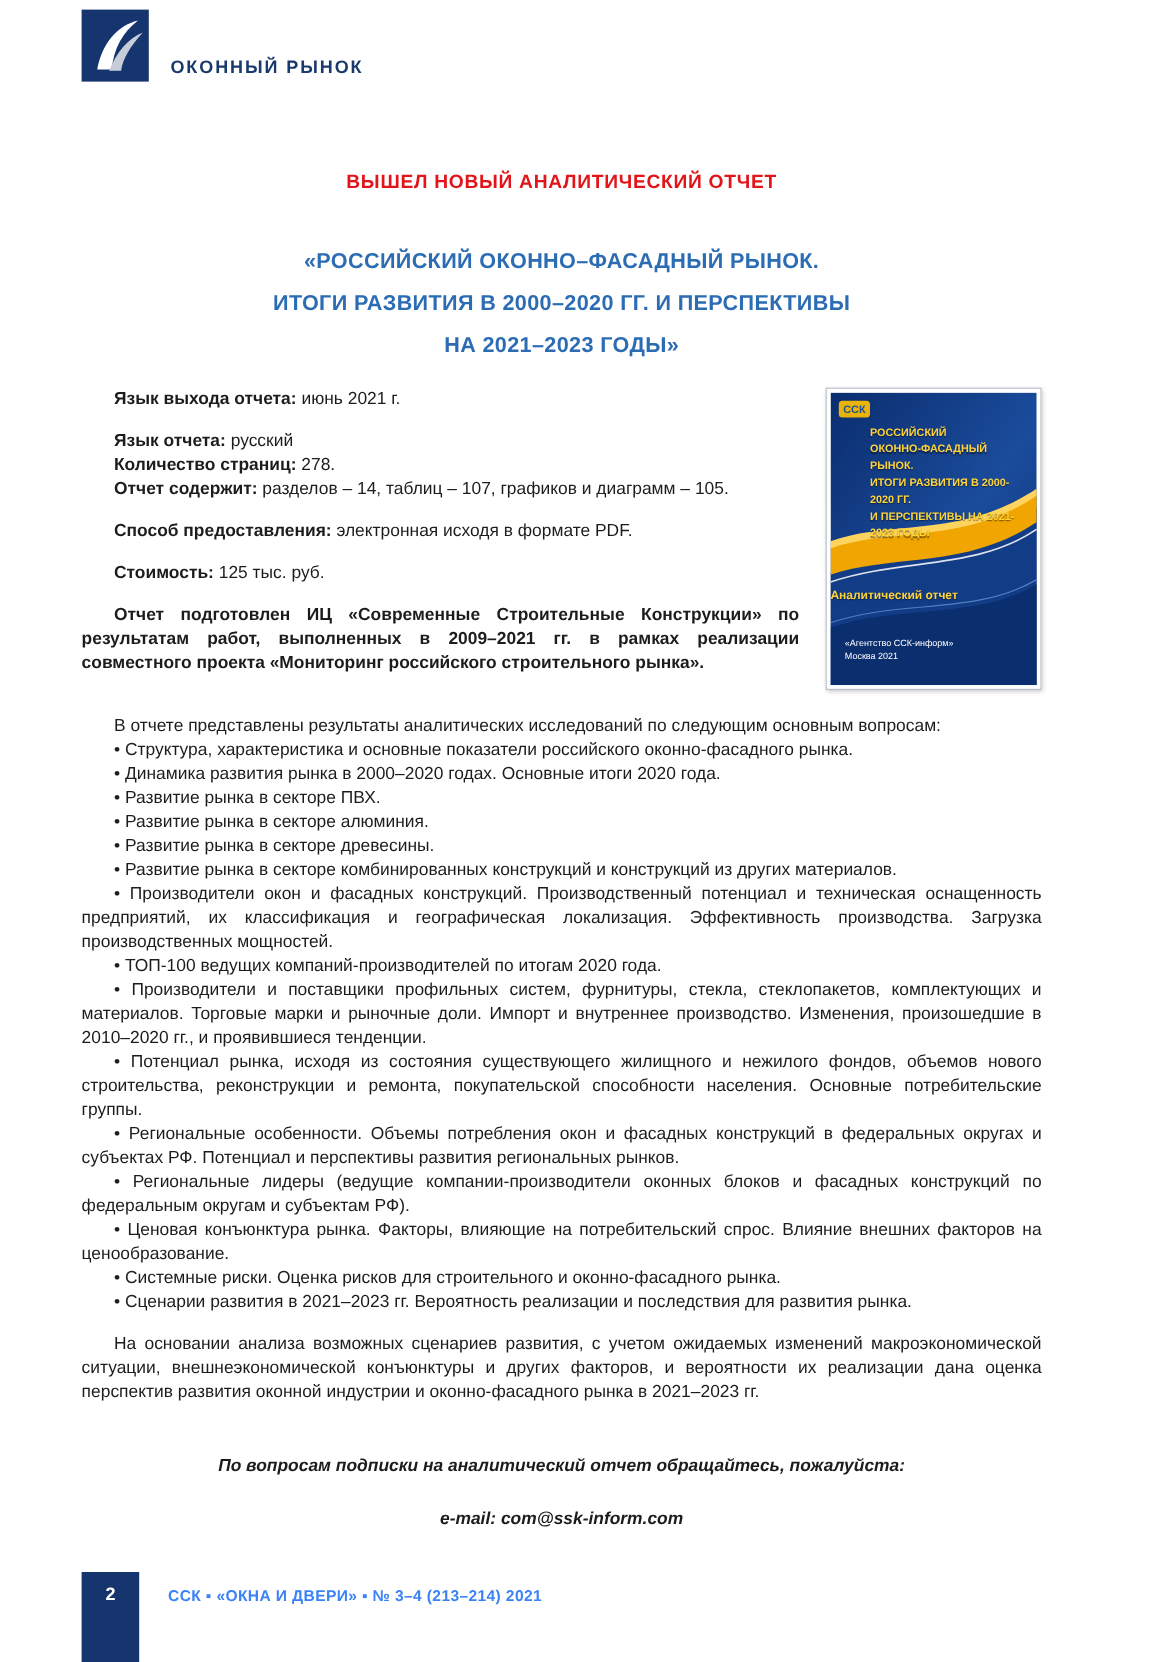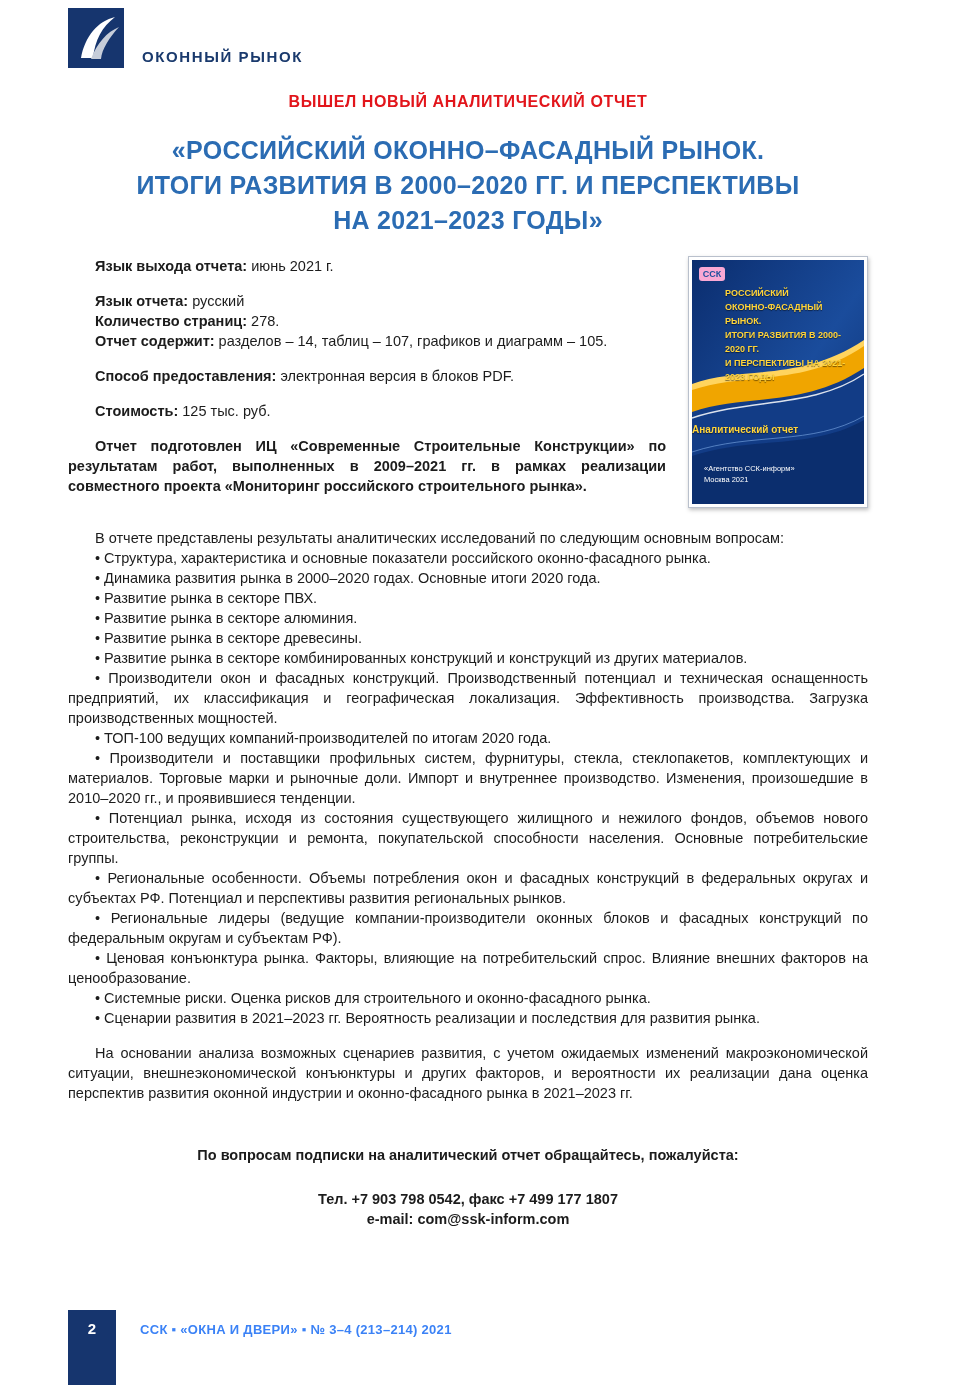--- a/index.html
+++ b/index.html
@@ -19,26 +19,26 @@
   .header { display: flex; align-items: flex-end; gap: 18px; padding-top: 8px; }
   .logo-box { width: 56px; height: 60px; background: #16356e; flex: none; }
   .logo-box svg { display: block; width: 56px; height: 60px; }
   .section-label {
     color: #1a3a6d; font-weight: bold; font-size: 15px;
     letter-spacing: 1.6px; padding-bottom: 3px;
   }
 
   
   .announcement {
-    margin-top: 25px; text-align: center;
+    margin-top: 76px; text-align: center;
     color: #e2151b; font-weight: bold; font-size: 16px; letter-spacing: 0.6px;
   }
   .doc-title {
-    margin-top: 22px; text-align: center;
-    color: #2b6cb3; font-weight: bold; font-size: 25px; line-height: 35px;
+    margin-top: 38px; text-align: center;
+    color: #2b6cb3; font-weight: bold; font-size: 18px; line-height: 35px;
     letter-spacing: 0.3px;
   }
 
   
   .body-text { font-size: 14.5px; line-height: 20px; text-align: justify; }
 
   .intro-row { display: flex; gap: 22px; margin-top: 18px; }
   .details { flex: 1; min-width: 0; }
   .para { margin: 0 0 15px 0; text-indent: 27px; }
   .para:last-child { margin-bottom: 0; font-weight: bold; }
@@ -48,21 +48,21 @@
   .cover-wrap { flex: none; width: 180px; }
   .cover {
     position: relative; width: 180px; height: 252px;
     background: #ffffff; border: 1px solid #b9c0cc; padding: 3px;
     box-shadow: 1px 2px 4px rgba(0,0,0,0.25);
   }
   .cover-inner { position: relative; width: 100%; height: 100%; overflow: hidden; }
   .cover-inner svg { position: absolute; left: 0; top: 0; width: 100%; height: 100%; }
   .cover-logo {
     position: absolute; left: 7px; top: 7px; width: 26px; height: 14px;
-    background: #f9a8d4; border-radius: 3px;
+    background: #eab308; border-radius: 3px;
     display: flex; align-items: center; justify-content: center;
     color: #1c4f9c; font-size: 9px; font-weight: bold; line-height: 1;
   }
   .cover-title {
     position: absolute; right: 7px; top: 26px; width: 132px;
     text-align: left; color: #ffd43a; font-weight: bold;
     font-size: 9px; line-height: 14px; text-shadow: 0 1px 1px rgba(0,0,0,0.5);
   }
   .cover-subtitle {
     position: absolute; left: 0; top: 160px;
@@ -74,21 +74,21 @@
     color: #ffffff; font-size: 7.5px; line-height: 11px;
   }
 
   
   .bullets { margin-top: 20px; }
   .bullets p { margin: 0; text-indent: 27px; }
 
   .closing { margin-top: 15px; text-indent: 27px; }
 
   
-  .contact { margin-top: 42px; text-align: center; font-weight: bold; font-size: 14.5px; line-height: 20px; color: #1c1c1c; }
+  .contact { margin-top: 42px; text-align: center; font-weight: bold; font-size: 14.5px; line-height: 20px; color: #1c1c1c; font-style: italic; }
   .contact .heading { margin-bottom: 24px; }
 
   
   .footer-block { position: absolute; left: 68px; bottom: 0; display: flex; gap: 24px; }
   .page-num-box {
     width: 48px; height: 75px; background: #16356e;
     color: #ffffff; font-weight: bold; font-size: 15px;
     text-align: center; padding-top: 10px;
   }
   .footer-text {
@@ -121,21 +121,21 @@
     </div>
 
     <div class="intro-row body-text">
       <div class="details">
         <p class="para"><b>Язык выхода отчета:</b><span> июнь 2021 г.</span></p>
         <p class="para">
           <span class="line"><b>Язык отчета:</b><span> русский</span></span>
           <span class="line"><b>Количество страниц:</b><span> 278.</span></span>
           <span class="line"><b>Отчет содержит:</b><span> разделов – 14, таблиц – 107, графиков и диаграмм – 105.</span></span>
         </p>
-        <p class="para"><b>Способ предоставления:</b><span> электронная версия в блоков PDF.</span></p>
+        <p class="para"><b>Способ предоставления:</b><span> электронная исходя в формате PDF.</span></p>
         <p class="para"><b>Стоимость:</b><span> 125 тыс. руб.</span></p>
         <p class="para"><b>Отчет подготовлен</b><span> ИЦ «Современные Строительные Конструкции» по результатам работ, выполненных в 2009–2021 гг. в рамках реализации совместного проекта «Мониторинг российского строительного рынка».</span></p>
       </div>
 
       <div class="cover-wrap">
         <div class="cover">
           <div class="cover-inner">
             <svg viewBox="0 0 172 244" preserveAspectRatio="none">
               <defs>
                 <linearGradient id="covbg" x1="0" y1="0" x2="1" y2="1">
@@ -185,21 +185,20 @@
       <p>• Региональные лидеры (ведущие компании-производители оконных блоков и фасадных конструкций по федеральным округам и субъектам РФ).</p>
       <p>• Ценовая конъюнктура рынка. Факторы, влияющие на потребительский спрос. Влияние внешних факторов на ценообразование.</p>
       <p>• Системные риски. Оценка рисков для строительного и оконно-фасадного рынка.</p>
       <p>• Сценарии развития в 2021–2023 гг. Вероятность реализации и последствия для развития рынка.</p>
     </div>
 
     <p class="closing body-text">На основании анализа возможных сценариев развития, с учетом ожидаемых изменений макроэкономической ситуации, внешнеэкономической конъюнктуры и других факторов, и вероятности их реализации дана оценка перспектив развития оконной индустрии и оконно-фасадного рынка в 2021–2023 гг.</p>
 
     <div class="contact">
       <div class="heading">По вопросам подписки на аналитический отчет обращайтесь, пожалуйста:</div>
-      <div>Тел. +7 903 798 0542, факс +7 499 177 1807</div>
       <div>e-mail: com@ssk-inform.com</div>
     </div>
 
   </div>
 
   <div class="footer-block">
     <div class="page-num-box">2</div>
     <div class="footer-text">ССК ▪ «ОКНА И ДВЕРИ» ▪ № 3–4 (213–214) 2021</div>
   </div>
 </div>

